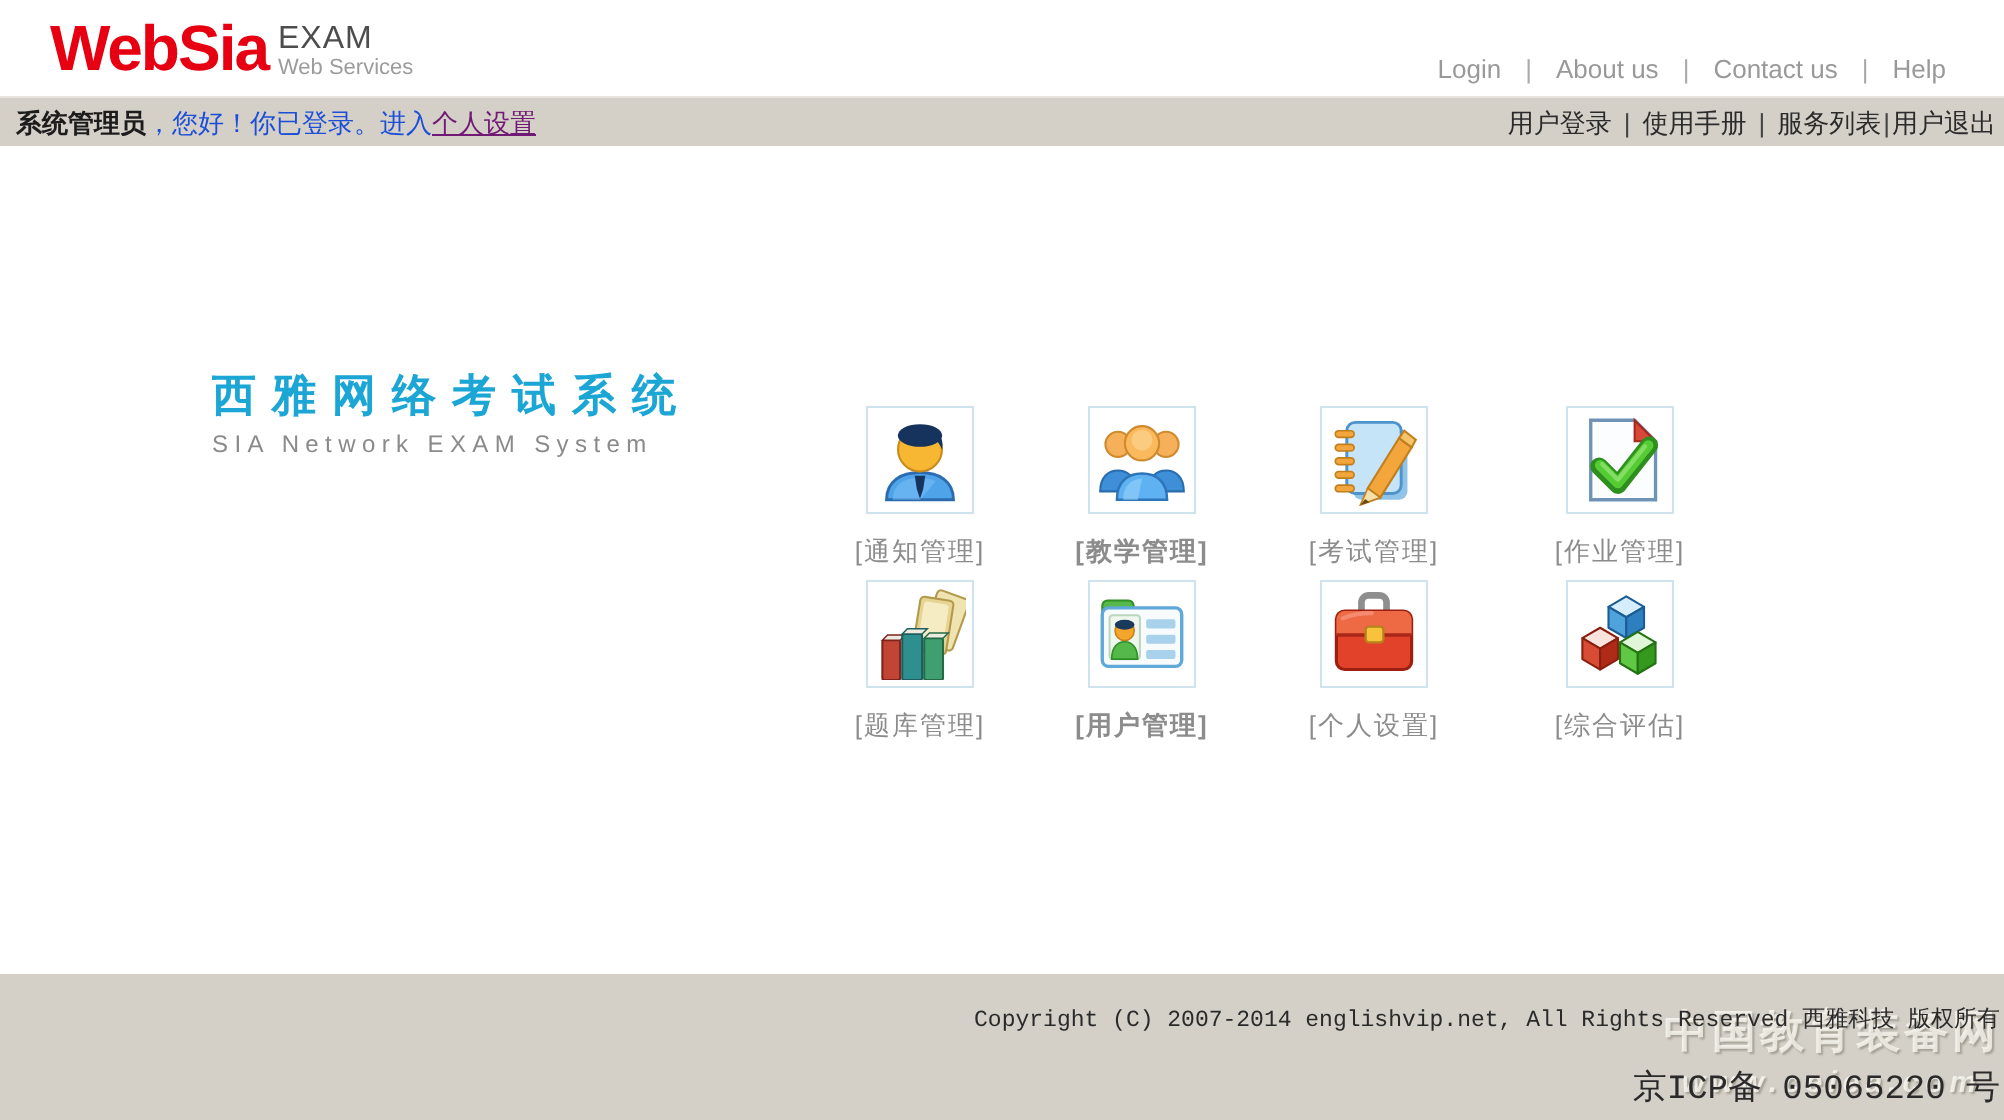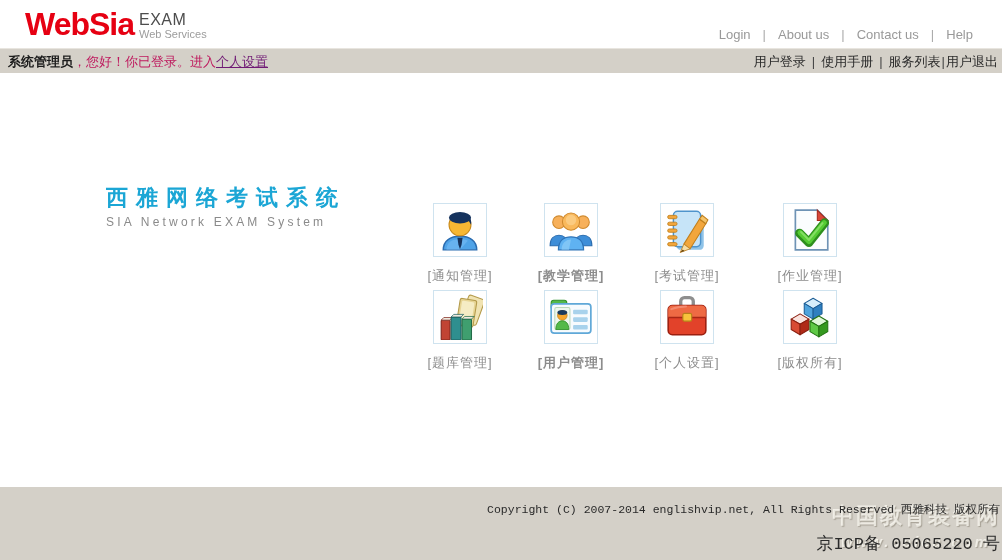--- a/index.html
+++ b/index.html
@@ -26,21 +26,21 @@
   .top-nav .sep { color:#aaa; margin:0 3px; }
 
   
   .user-bar {
     position:absolute; top:48px; left:0; width:1002px; height:25px;
     background:#d4d0c8; font-size:13px; line-height:25px;
     border-top:1px solid #e8e5df;
   }
   .user-bar-left { position:absolute; left:8px; top:0; white-space:nowrap; }
   .user-bar-left b { color:#1c1c1c; }
-  .user-bar-left .msg { color:#be185d; }
+  .user-bar-left .msg { color:#1d4ed8; }
   .user-bar-left a.personal { color:#701a75; text-decoration:underline; cursor:pointer; }
   .user-bar-right { position:absolute; right:4px; top:0; color:#2b2b2b; white-space:nowrap; }
   .user-bar-right .bar-link { color:#2b2b2b; cursor:pointer; }
   .user-bar-right .sep { margin:0 6px; color:#444; }
   .user-bar-right .sep.tight { margin:0 1px; }
 
   
   .hero { position:absolute; left:106px; top:183px; }
   .hero-title {
     font-size:22px; font-weight:bold; letter-spacing:8px; color:#1ba6d5; white-space:nowrap;
@@ -253,21 +253,21 @@
         <polygon points="4,24 12.5,29 12.5,39 4,34" fill="#d84b34"></polygon>
         <polygon points="21,24 12.5,29 12.5,39 21,34" fill="#b02a18"></polygon>
       </g>
       <g stroke="#237312" stroke-width="1" stroke-linejoin="round">
         <polygon points="30.5,21 39,26 30.5,31 22,26" fill="#dff6d8"></polygon>
         <polygon points="22,26 30.5,31 30.5,41 22,36" fill="#5fc946"></polygon>
         <polygon points="39,26 30.5,31 30.5,41 39,36" fill="#35991f"></polygon>
       </g>
     </svg>
   </div>
-  <div class="module-label">[版权所有]</div>
+  <div class="module-label">[综合评估]</div>
 </div>
 
 <div class="footer">
   <div class="watermark">
     <div class="wm-title">中国教育装备网</div>
     <div class="wm-url">www.ceiea.com</div>
   </div>
   <div class="copyright">Copyright (C) 2007-2014 englishvip.net, All Rights Reserved 西雅科技 版权所有</div>
   <div class="icp">京ICP备 05065220 号</div>
 </div>

